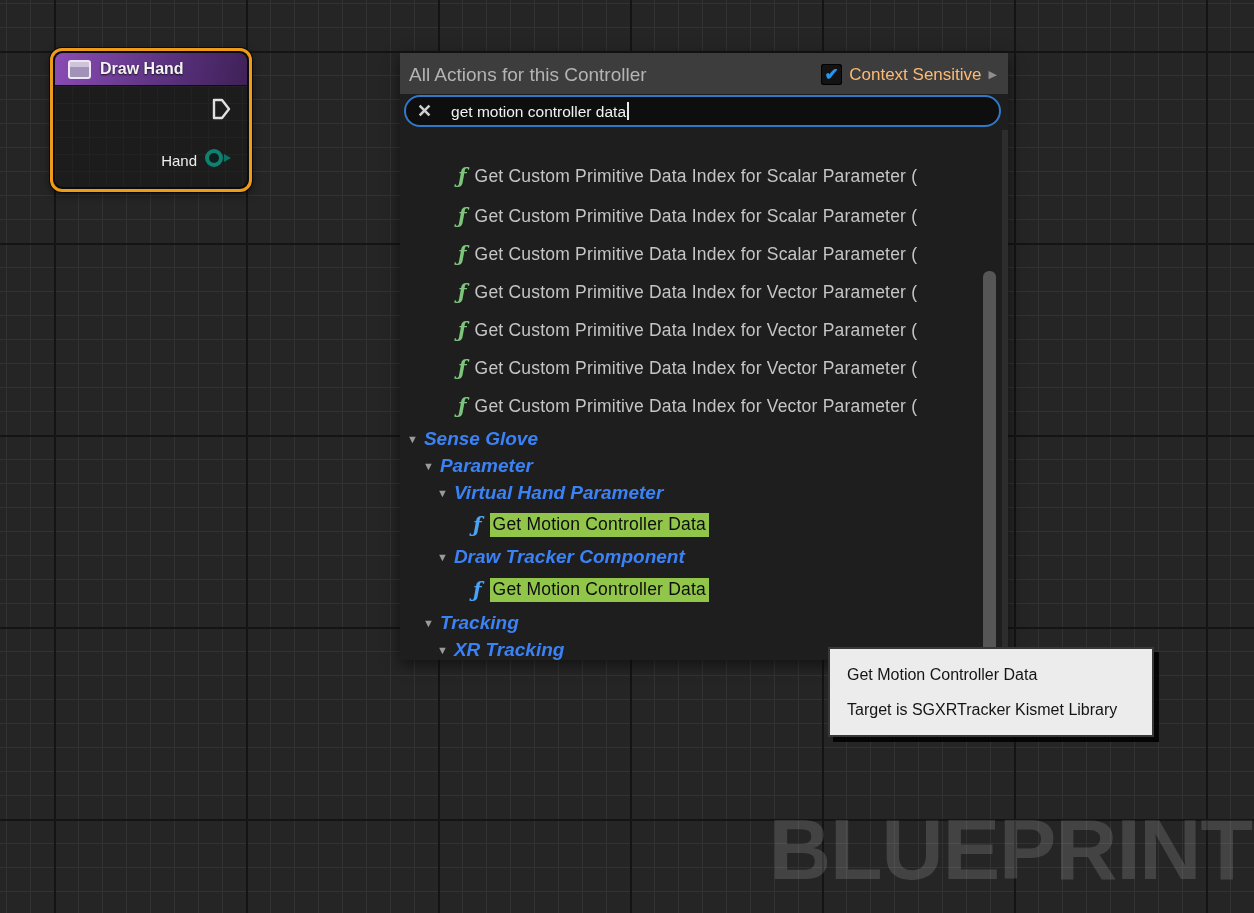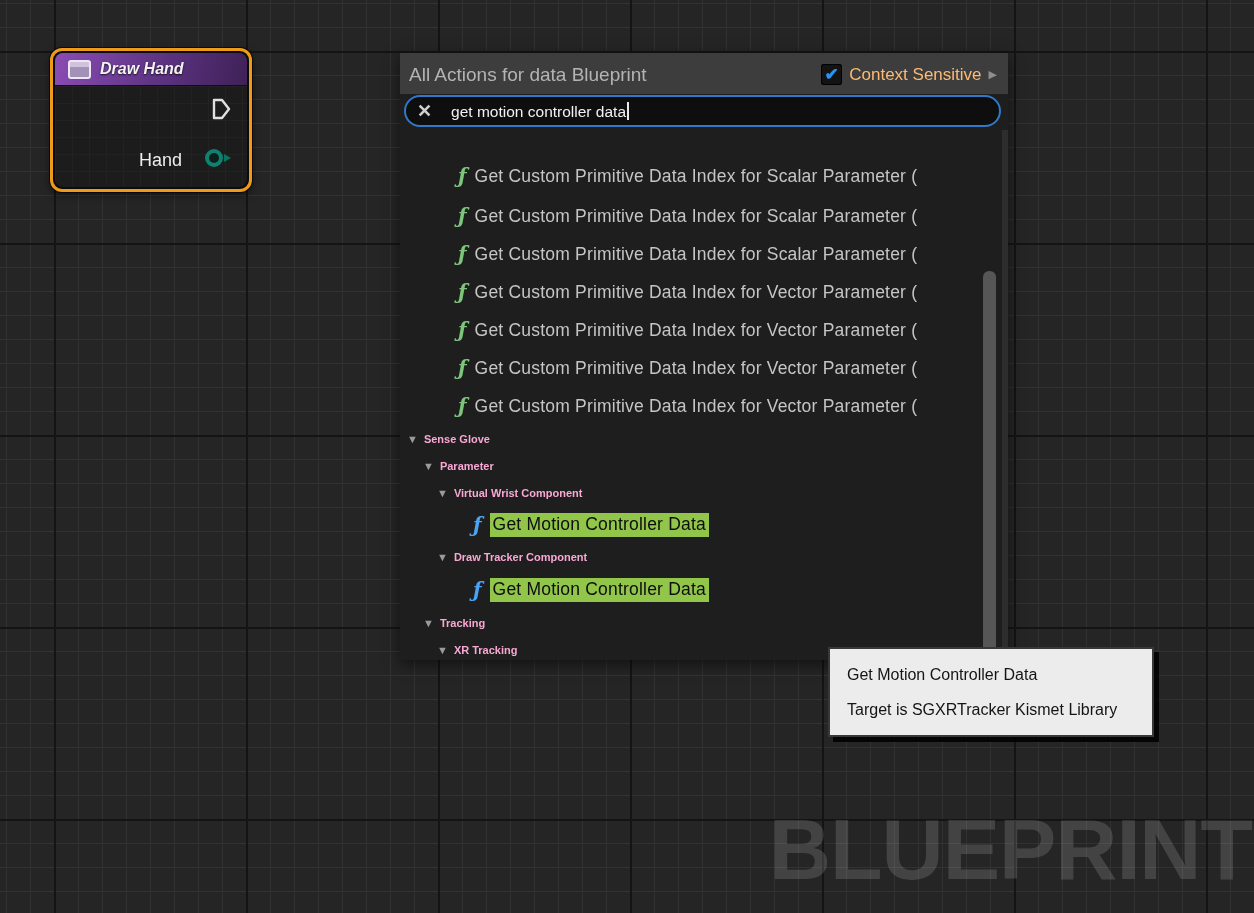--- a/index.html
+++ b/index.html
@@ -30,37 +30,36 @@
     position:absolute; left:50px; top:48px; width:202px; height:144px;
     border:3px solid #ef9b1a; border-radius:12px;
     background:#0c0c0c; padding:2px;
     box-shadow:0 0 0 1px rgba(0,0,0,0.65), 0 3px 8px rgba(0,0,0,0.5);
   }
   .node-inner { width:100%; height:100%; border-radius:8px; overflow:hidden; background:#1c1c1c; }
   .node-header {
     height:33px; display:flex; align-items:center;
     background:linear-gradient(100deg, #8a4cb4 0%, #5d3382 55%, #3f2157 100%);
     border-bottom:1px solid #140a1e;
-    font-style:italic;
   }
   .node-icon {
     width:23px; height:19px; margin-left:13px; border:2px solid #ece7f2; border-radius:3px;
     background:linear-gradient(#d0c4dd 0 36%, #a untained 36%);
     background:linear-gradient(#d0c4dd 0 36%, #a392b8 36%);
   }
   .node-title {
     margin-left:9px; font-size:16px; font-weight:700; color:#f3f3f3;
     text-shadow:0 1px 2px rgba(0,0,0,0.8); white-space:nowrap;
   }
   .node-body { position:relative; height:calc(100% - 34px);
     background-image:linear-gradient(to right,#222 1px,transparent 1px),linear-gradient(to bottom,#222 1px,transparent 1px);
     background-size:17px 17px; }
   .exec-pin { position:absolute; right:16px; top:11px; }
   .hand-row { position:absolute; right:13px; bottom:13px; display:flex; align-items:center; }
-  .hand-label { color:#ededed; font-size:18px; margin-right:22px; }
+  .hand-label { color:#ededed; font-size:15px; margin-right:7px; }
 
   
   .menu {
     position:absolute; left:400px; top:53px; width:608px; height:607px;
     background:#1e1e1e; box-shadow:0 4px 14px rgba(0,0,0,0.55);
   }
   .menu-header {
     position:absolute; left:0; top:0; right:0; height:43px;
     background:#3d3d3d; display:flex; align-items:center; padding:0 9px;
   }
@@ -87,21 +86,21 @@
   .clear-icon { color:#cfcfcf; font-size:18px; font-weight:700; margin-left:11px; line-height:1; }
   .search-text { color:#f2f2f2; font-size:15.5px; margin-left:19px; white-space:nowrap; }
   .caret { display:inline-block; width:2px; height:18px; background:#e9e9e9; vertical-align:-3px; margin-left:1px; }
 
   .action-list { position:absolute; left:0; top:43px; right:0; bottom:0; overflow:hidden; background:#1e1e1e; }
   .list-edge { position:absolute; right:0; top:0; bottom:0; width:6px; background:#2d2d2d; }
   .row { position:absolute; left:0; right:25px; display:flex; align-items:center; white-space:nowrap; overflow:hidden; }
   .row.fn { height:30px; }
   .row.category { height:26px; }
   .tri { color:#9b9b9b; font-size:11px; margin-right:6px; flex:0 0 auto; }
-  .cat-label { color:#f9a8d4; font-size:11px; font-weight:700; }
+  .cat-label { color:#3b82f6; font-size:19px; font-weight:700;font-style:italic; }
   .fn-glyph { font-family:"DejaVu Serif", serif; font-style:italic; font-weight:700; font-size:20px; line-height:1; flex:0 0 auto; }
   .fn-glyph.green { color:#7cc57a; }
   .fn-glyph.blue { color:#4aa3f5; }
   .fn-label { color:#c5c5c5; font-size:17.5px; letter-spacing:0.2px; margin-left:8px; }
   .fn-label.hl { background:#92c64b; color:#0d0d0d; padding:1px 3px 2px 3px; }
 
   .scroll-thumb {
     position:absolute; right:12px; top:218px; width:13px; height:382px;
     background:#565656; border-radius:6px; z-index:4;
   }
@@ -141,21 +140,21 @@
             <path d="M20 7 l7 4 -7 4 Z" fill="#0c7362"></path>
           </svg>
         </span>
       </div>
     </div>
   </div>
 </div>
 
 <div class="menu">
   <div class="menu-header">
-    <div class="menu-title">All Actions for data Blueprint</div>
+    <div class="menu-title">All Actions for this Controller</div>
     <div class="spacer"></div>
     <div class="checkbox">
       <span class="check">✔</span>
     </div>
     <div class="cs-label">Context Sensitive</div>
     <div class="submenu-arrow">▶</div>
   </div>
 
   <div class="action-list">
     <div class="list-edge"></div>
@@ -190,21 +189,21 @@
       <div class="row category" style="top: 330px; padding-left: 7px;">
         <span class="tri">▼</span>
         <span class="cat-label">Sense Glove</span>
       </div>
       <div class="row category" style="top: 357px; padding-left: 23px;">
         <span class="tri">▼</span>
         <span class="cat-label">Parameter</span>
       </div>
       <div class="row category" style="top: 384px; padding-left: 37px;">
         <span class="tri">▼</span>
-        <span class="cat-label">Virtual Wrist Component</span>
+        <span class="cat-label">Virtual Hand Parameter</span>
       </div>
       <div class="row fn" style="top: 414px; padding-left: 73px;">
         <span class="fn-glyph blue">ƒ</span>
         <span class="fn-label hl">Get Motion Controller Data</span>
       </div>
       <div class="row category" style="top: 448px; padding-left: 37px;">
         <span class="tri">▼</span>
         <span class="cat-label">Draw Tracker Component</span>
       </div>
       <div class="row fn" style="top: 479px; padding-left: 73px;">

